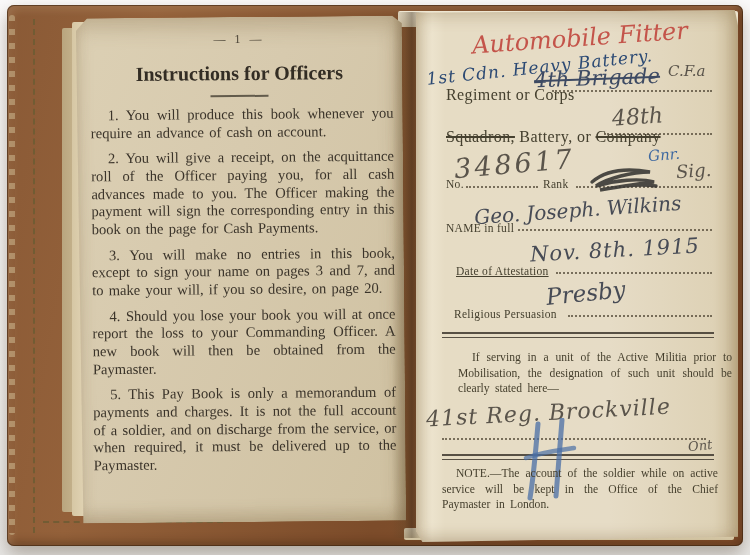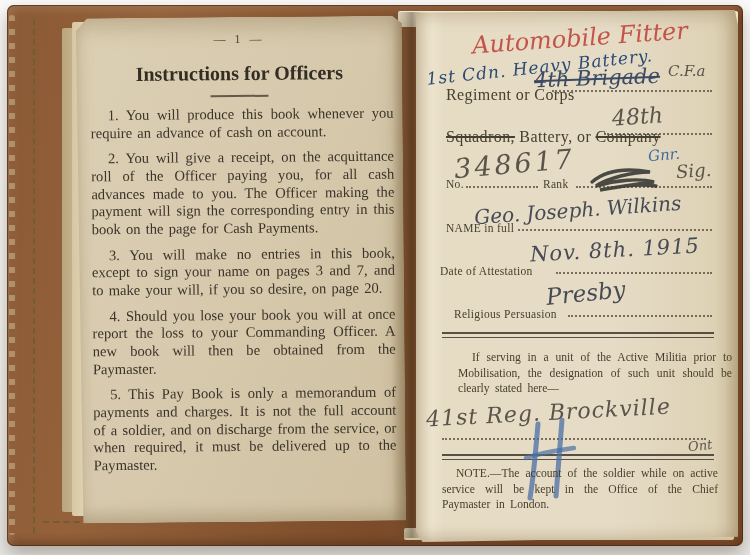--- a/index.html
+++ b/index.html
@@ -138,21 +138,21 @@
     <svg class="svg-mark" style="left:172px;top:148px;" width="74" height="36" viewBox="0 0 74 36">
       <path d="M4 24 C18 12, 40 10, 62 14 C44 14, 20 20, 8 28 C28 22, 52 20, 66 24 C48 26, 24 30, 12 32 C32 28, 54 26, 68 28" fill="none" stroke="#3a3835" stroke-width="3.4" stroke-linecap="round" opacity=".9"></path>
     </svg>
     <div class="rp hw hw-blue" style="left:232px;top:136px;font-size:15px;transform:rotate(-5deg);color:#3f69a0;">Gnr.</div>
     <div class="rp hw hw-pencil" style="left:260px;top:150px;font-size:18px;transform:rotate(-4deg);">Sig.</div>
 
     <div class="rp lbl-sm" style="left:30px;top:212px;">NAME in full</div>
     <div class="dl" style="left:102px;top:219px;width:194px;"></div>
     <div class="rp hw hw-ink" style="left:58px;top:188px;font-size:20px;transform:rotate(-4deg);">Geo. Joseph. Wilkins</div>
 
-    <div class="rp lbl-sm" style="left:24px;top:255px;">Date of Attestation</div>
+    <div class="rp lbl-sm" style="left:40px;top:255px;text-decoration:underline;">Date of Attestation</div>
     <div class="dl" style="left:140px;top:262px;width:156px;"></div>
     <div class="rp hw hw-ink" style="left:114px;top:228px;font-size:21px;transform:rotate(-3deg);letter-spacing:1px;">Nov. 8th. 1915</div>
 
     <div class="rp lbl-sm" style="left:38px;top:298px;">Religious Persuasion</div>
     <div class="dl" style="left:152px;top:305px;width:144px;"></div>
     <div class="rp hw hw-ink" style="left:130px;top:270px;font-size:23px;transform:rotate(-6deg);">Presby</div>
 
     <div class="rule-heavy" style="left:26px;top:322px;width:272px;"></div>
 
     <div class="rp para" style="left:42px;top:340px;width:274px;">If serving in a unit of the Active Militia prior to Mobilisation, the designation of such unit should be clearly stated here—</div>

